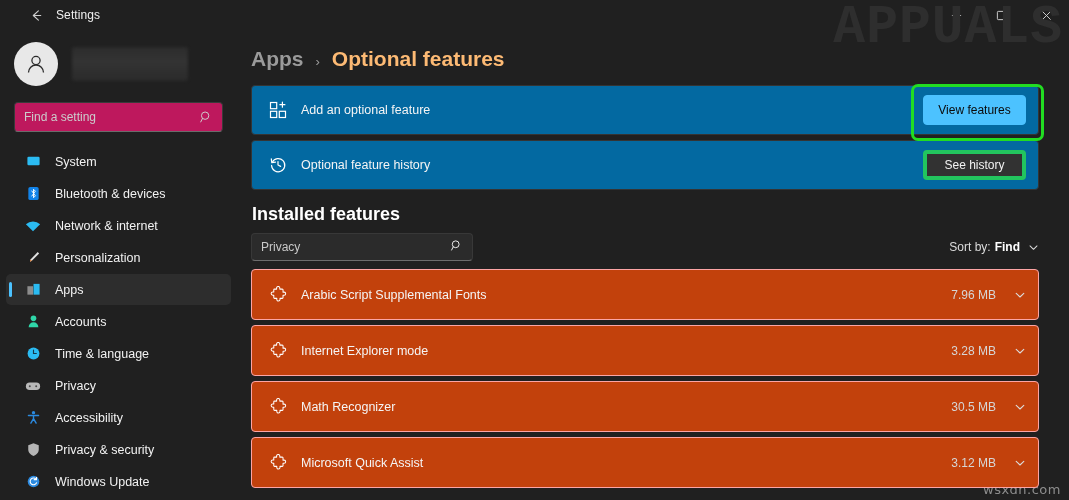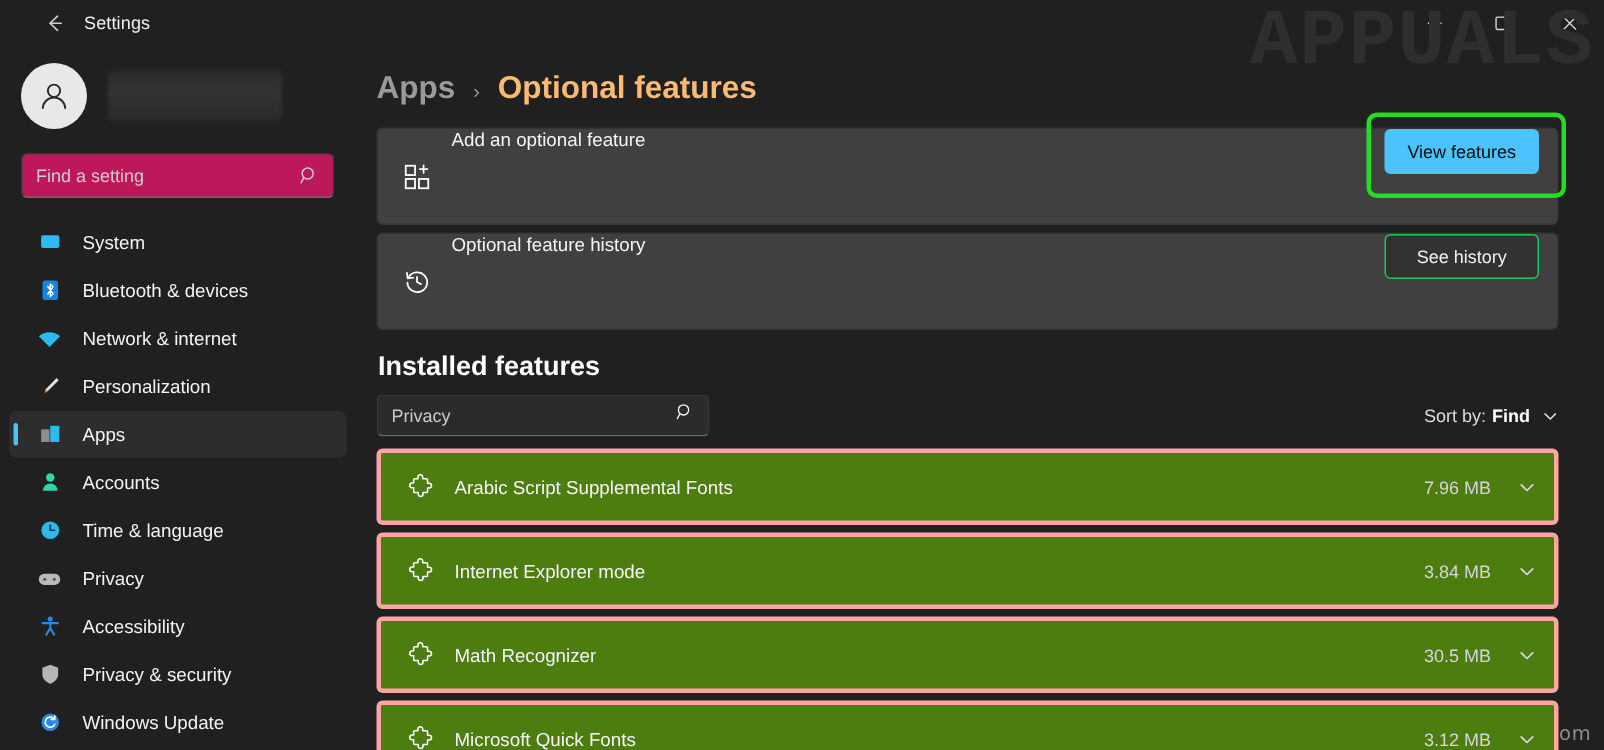--- a/index.html
+++ b/index.html
@@ -90,30 +90,30 @@
   .main {
     position: absolute; left: 237px; top: 30px; width: 832px; height: 470px;
     padding: 0 30px 0 14px;
   }
   .breadcrumb { display: flex; align-items: baseline; padding: 17px 0 14px 0; }
   .bc-parent { font-size: 21px; font-weight: bold; color: #9a9a9a; }
   .bc-sep { font-size: 13px; color: #9a9a9a; margin: 0 12px; }
   .bc-current { font-size: 21px; font-weight: bold; color: #fdba74; }
 
   .card {
-    background: #404040; border: 1px solid #343434; border-radius: 4px;
-    height: 65px; display: flex; padding: 0 12px 0 13px;
+    background: #0369a1; border: 1px solid #343434; border-radius: 4px;
+    height: 50px; display: flex; align-items: center; padding: 0 12px 0 13px;
     margin-bottom: 5px;
   }
   .card-ico { width: 26px; display: flex; align-items: center; justify-content: center; color: #ffffff; flex: 0 0 26px; }
   .card-label { margin-left: 10px; font-size: 12.5px; color: #f5f5f5; flex: 1; }
   .btn {
     min-width: 103px; height: 30px; border-radius: 4px;
     display: flex; align-items: center; justify-content: center;
-    font-size: 12px; background: #323232; border: 1px solid #22c55e; color: #f2f2f2;
+    font-size: 12px; background: #323232; border: 4px solid #22c55e; color: #f2f2f2;
     padding: 0 12px;
   }
   .btn.accent { background: #4cc2ff; border: 1px solid #4cc2ff; color: #0a0a0a; }
 
   .highlight-wrap { position: relative; }
   .highlight-wrap::after {
     content: ""; position: absolute; left: -12px; top: -11px;
     width: 127px; height: 51px; border: 3px solid #22dd22; border-radius: 7px;
     pointer-events: none;
   }
@@ -125,21 +125,21 @@
     border: 1px solid #383838; border-bottom: 1px solid #6d6d6d;
     display: flex; align-items: center; padding: 0 9px;
   }
   .feat-search .ph { font-size: 12px; color: #c9c9c9; flex: 1; }
   .sortby { display: flex; align-items: center; font-size: 12px; color: #e6e6e6; }
   .sortby .lbl { color: #dcdcdc; }
   .sortby .val { font-weight: bold; margin-left: 4px; color: #ffffff; }
   .sortby .chev { margin-left: 8px; display: flex; color: #dcdcdc; }
 
   .feat-row {
-    background: #4d7c0f; border: 3px solid #fca5a5; border-radius: 4px;
+    background: #c2410c; border: 1px solid #fca5a5; border-radius: 4px;
     height: 51px; display: flex; align-items: center; padding: 0 12px 0 13px;
     margin-bottom: 5px;
   }
   .feat-ico { width: 26px; display: flex; align-items: center; justify-content: center; flex: 0 0 26px; color: #ffffff; }
   .feat-name { margin-left: 10px; font-size: 12.5px; color: #f5f5f5; flex: 1; }
   .feat-size { font-size: 12px; color: #d6d6d6; margin-right: 18px; }
   .feat-chev { color: #dcdcdc; display: flex; }
 </style>
 </head>
 <body>
@@ -389,21 +389,21 @@
         </span>
       </div>
 
       <div class="feat-row">
         <span class="feat-ico">
           <svg width="17" height="17" viewBox="0 0 18 18">
               <path d="M7 2.2 a1.7 1.7 0 0 1 3.4 0 v1.1 h2.6 a0.8 0.8 0 0 1 0.8 0.8 v2.4 h1.1 a1.7 1.7 0 0 1 0 3.4 h-1.1 v2.4 a0.8 0.8 0 0 1 -0.8 0.8 h-2.4 v1.1 a1.7 1.7 0 0 1 -3.4 0 v-1.1 H4.8 a0.8 0.8 0 0 1 -0.8 -0.8 v-2.6 H2.9 a1.7 1.7 0 0 1 0 -3.4 h1.1 V4.1 a0.8 0.8 0 0 1 0.8 -0.8 H7 Z" stroke="currentColor" stroke-width="1.1" fill="none" stroke-linejoin="round"></path>
             </svg>
         </span>
         <span class="feat-name">Internet Explorer mode</span>
-        <span class="feat-size">3.84 MB</span>
+        <span class="feat-size">3.28 MB</span>
         <span class="feat-chev">
           <svg width="12" height="12" viewBox="0 0 12 12">
               <path d="M2.2 4.3 L6 8 L9.8 4.3" stroke="currentColor" stroke-width="1.1" fill="none" stroke-linecap="round" stroke-linejoin="round"></path>
             </svg>
         </span>
       </div>
 
       <div class="feat-row">
         <span class="feat-ico">
           <svg width="17" height="17" viewBox="0 0 18 18">
@@ -418,21 +418,21 @@
             </svg>
         </span>
       </div>
 
       <div class="feat-row">
         <span class="feat-ico">
           <svg width="17" height="17" viewBox="0 0 18 18">
               <path d="M7 2.2 a1.7 1.7 0 0 1 3.4 0 v1.1 h2.6 a0.8 0.8 0 0 1 0.8 0.8 v2.4 h1.1 a1.7 1.7 0 0 1 0 3.4 h-1.1 v2.4 a0.8 0.8 0 0 1 -0.8 0.8 h-2.4 v1.1 a1.7 1.7 0 0 1 -3.4 0 v-1.1 H4.8 a0.8 0.8 0 0 1 -0.8 -0.8 v-2.6 H2.9 a1.7 1.7 0 0 1 0 -3.4 h1.1 V4.1 a0.8 0.8 0 0 1 0.8 -0.8 H7 Z" stroke="currentColor" stroke-width="1.1" fill="none" stroke-linejoin="round"></path>
             </svg>
         </span>
-        <span class="feat-name">Microsoft Quick Fonts</span>
+        <span class="feat-name">Microsoft Quick Assist</span>
         <span class="feat-size">3.12 MB</span>
         <span class="feat-chev">
           <svg width="12" height="12" viewBox="0 0 12 12">
               <path d="M2.2 4.3 L6 8 L9.8 4.3" stroke="currentColor" stroke-width="1.1" fill="none" stroke-linecap="round" stroke-linejoin="round"></path>
             </svg>
         </span>
       </div>
 
     </div>
   </div>

